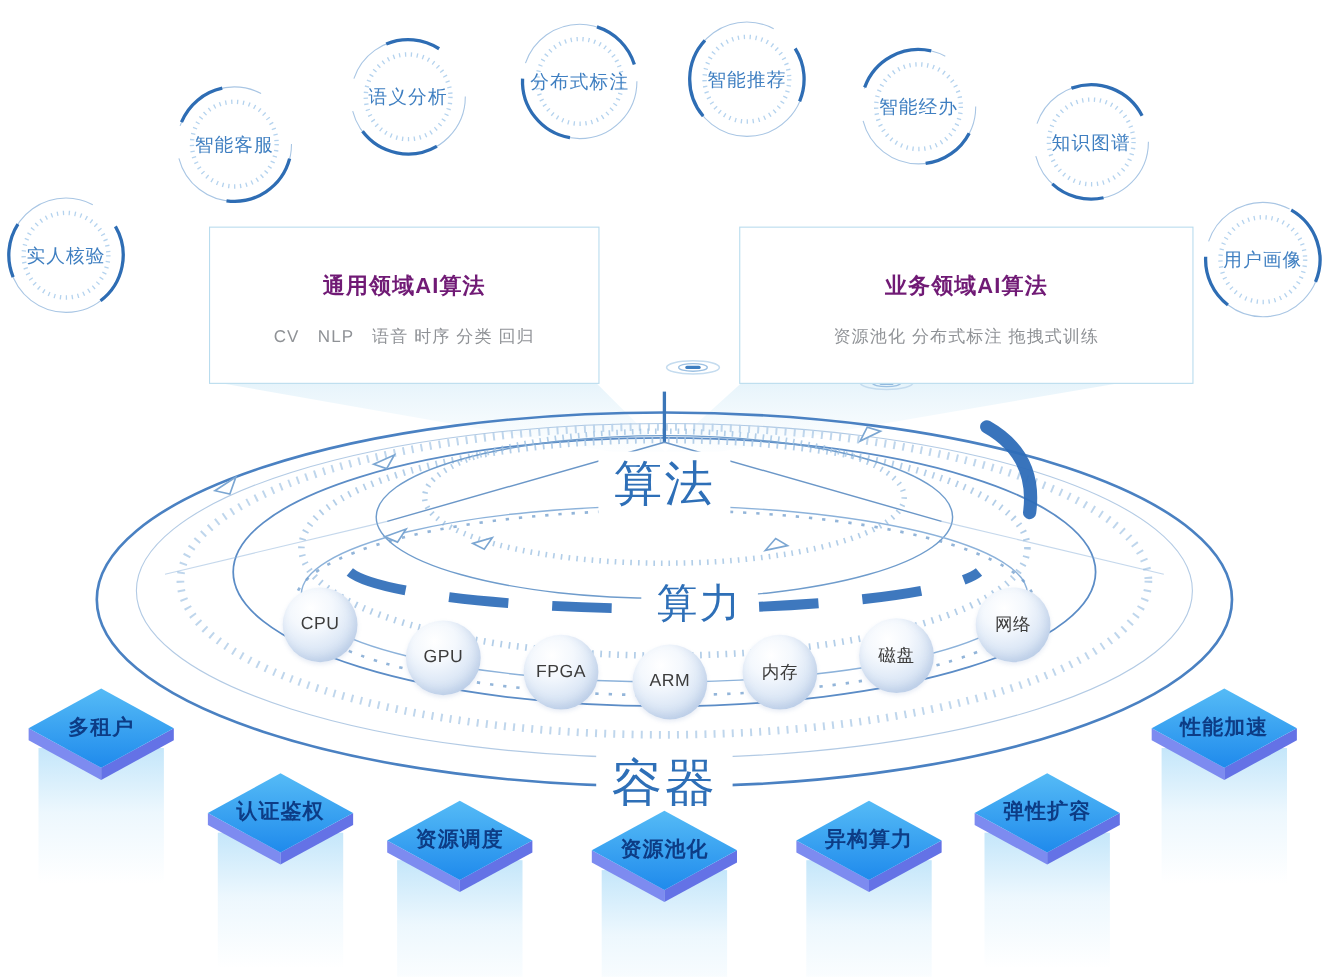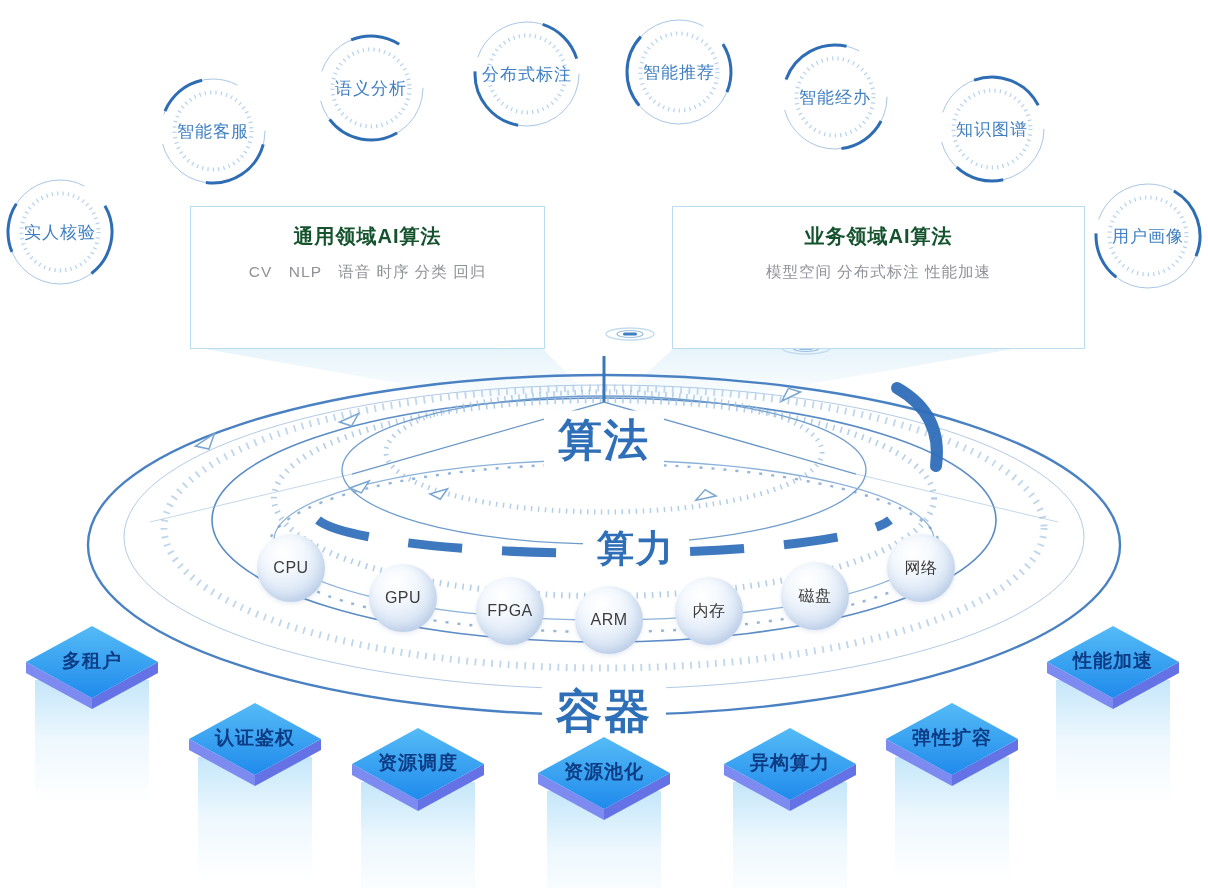--- a/index.html
+++ b/index.html
@@ -12,26 +12,26 @@
   
   .badge{position:absolute;width:116px;height:116px;}
   .badge svg{position:absolute;left:0;top:0;}
   .badge .lbl{position:absolute;left:0;top:0;width:116px;height:116px;
     display:flex;align-items:center;justify-content:center;
     color:#3f7fc1;font-size:17px;letter-spacing:1px;white-space:nowrap;}
 
   
   .card{position:absolute;top:206px;height:143px;background:#ffffff;
     border:1px solid #b9dcee;box-sizing:border-box;text-align:center;z-index:6;}
-  .card .title{margin-top:16px;font-size:20px;font-weight:bold;color:#14532d;letter-spacing:1px;}
-  .card .line{margin-top:12px;font-size:15.5px;color:#8f9296;letter-spacing:1px;line-height:1.25;}
+  .card .title{margin-top:39px;font-size:20px;font-weight:bold;color:#701a75;letter-spacing:1px;}
+  .card .line{margin-top:24px;font-size:15.5px;color:#8f9296;letter-spacing:1px;line-height:1.25;}
   .card .line + .line{margin-top:7px;}
 
   
-  .layer{position:absolute;transform:translate(-50%,-50%);color:#2e6fb7;font-weight:bold;
+  .layer{position:absolute;transform:translate(-50%,-50%);color:#2e6fb7;font-weight:normal;
     background:#ffffff;padding:0 14px;white-space:nowrap;z-index:5;letter-spacing:2px;}
   #layer-algorithm{left:604px;top:440px;font-size:44px;}
   #layer-computing{left:636px;top:549px;font-size:37px;}
   #layer-container{left:604px;top:712px;font-size:46px;}
 
   
   .sphere{position:absolute;width:68px;height:68px;border-radius:50%;z-index:5;
     transform:translate(-50%,-50%);
     background:radial-gradient(circle at 38% 28%, #ffffff 0%, #f4f8fd 30%, #e0eaf7 55%, #cddcf0 80%, #c2d3ea 100%);
     box-shadow:inset -3px -4px 8px rgba(130,160,205,.25), 0 2px 4px rgba(120,150,200,.18);
@@ -175,21 +175,21 @@
   </svg>
   <span class="lbl">用户画像</span>
 </div>
 
 <div class="card" style="left:190px;width:355px;">
   <div class="title">通用领域AI算法</div>
   <div class="line">CV　NLP　语音 时序 分类 回归</div>
 </div>
 <div class="card" style="left:672px;width:413px;">
   <div class="title">业务领域AI算法</div>
-  <div class="line">模型空间 分布式标注 性能加速</div>
+  <div class="line">资源池化 分布式标注 拖拽式训练</div>
 </div>
 
 <div class="layer" id="layer-algorithm">算法</div>
 <div class="layer" id="layer-computing">算力</div>
 <div class="layer" id="layer-container">容器</div>
 
 <div class="sphere" style="left:291px;top:568px;">
     <span>CPU</span>
   </div>
 <div class="sphere" style="left:403px;top:598px;">

